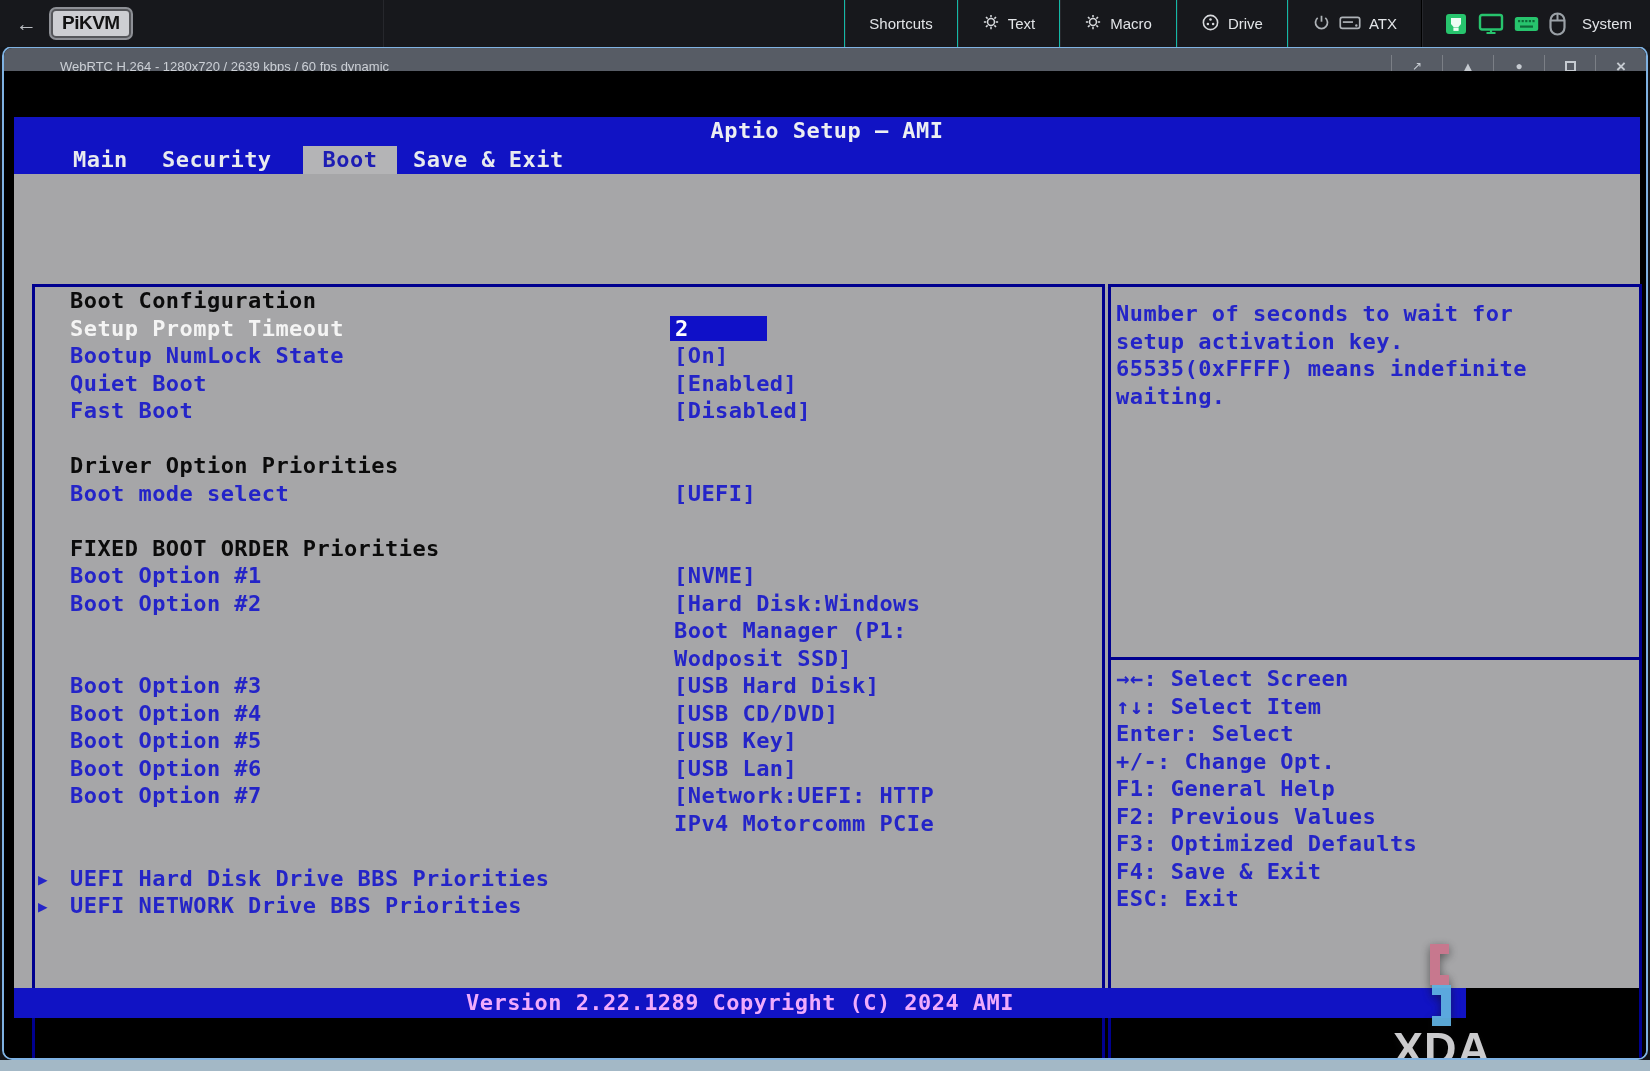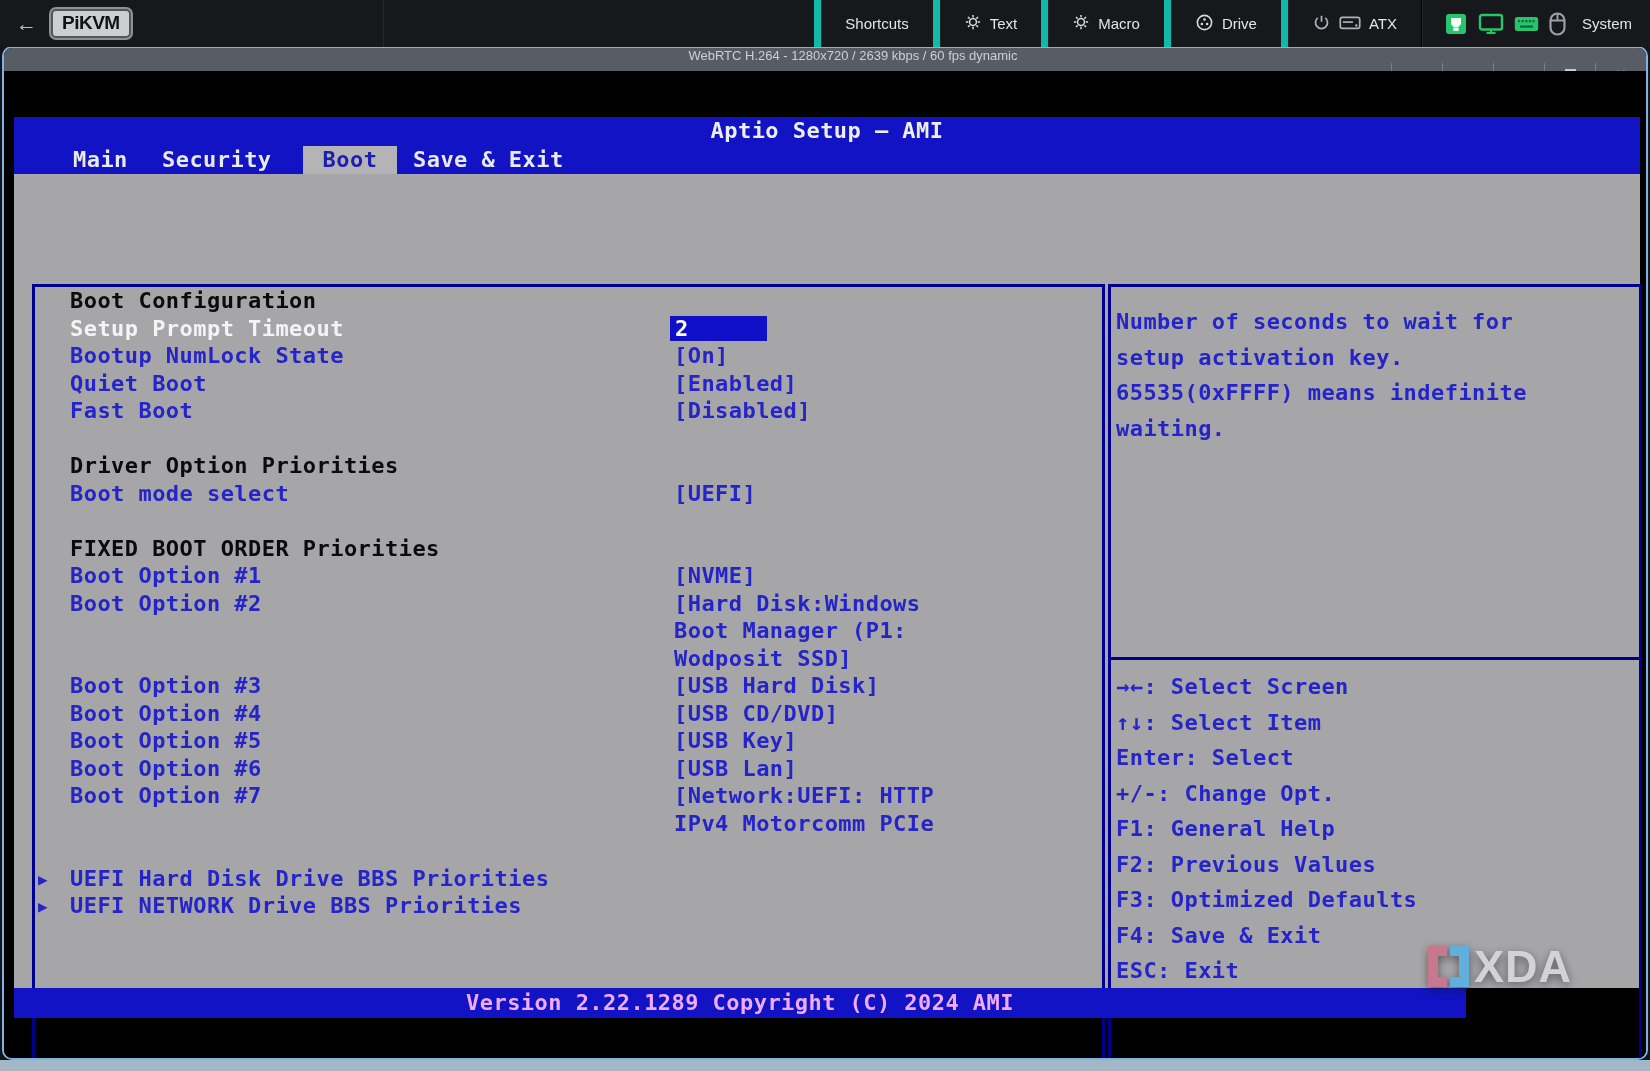--- a/index.html
+++ b/index.html
@@ -11,33 +11,33 @@
             background:#17181c; display:flex; align-items:center; z-index:5; }
   .back-arrow { color:#b9bcc1; font-size:21px; margin-left:16px; cursor:pointer; }
   .logo-badge { margin-left:14px; background:#cdced2; color:#121212;
                 border:2px solid #55565a; box-shadow:0 0 0 2px #8e9096;
                 border-radius:5px; font-weight:bold; font-size:19px;
                 letter-spacing:-0.5px; padding:1px 9px 2px; cursor:pointer;text-align:center; }
   .topbar-sep { position:absolute; left:383px; top:0; width:1px; height:47px; background:#000;
                 border-right:1px solid #26272c; }
   .tb-buttons { margin-left:auto; display:flex; height:47px; align-items:stretch; }
   .tb-btn { display:flex; align-items:center; gap:8px; padding:0 24px;
-            border-left:7px solid #14b8a6; box-shadow:inset 1px 0 0 #26272c;
+            border-left:1px solid #14b8a6; box-shadow:inset 1px 0 0 #26272c;
             color:#e2e4e7; font-size:15px; cursor:pointer; white-space:nowrap; }
   .tb-status { display:flex; align-items:center; gap:11px; padding:0 18px 0 22px;
                border-left:1px solid #000; box-shadow:inset 1px 0 0 #26272c; }
   .tb-status svg { display:block; }
   .sysgrp { gap:10px; }
 
   
   .window { position:absolute; left:2px; top:46px; width:1646px; height:1014px;
             border:2px solid #7fb2e2; border-radius:10px; background:#000;
             overflow:hidden; z-index:4; }
   .titlebar { position:relative; width:100%; height:36px; background:#575c65;
-              display:flex; align-items:center;flex-direction:column; }
+              display:flex; align-items:center; }
   .titlebar-text { color:#ccd0d6; font-size:13px; margin-left:56px; white-space:nowrap; }
   .tb-controls { margin-left:auto; display:flex; height:23px; }
   .tb-ctl { width:51px; height:23px; display:flex; align-items:center; justify-content:center;
             border-left:1px solid rgba(255,255,255,.22); color:#c6cbd1; font-size:12px; cursor:pointer; }
   .tb-ctl .tri { font-size:13px; }
   .tb-ctl .sq { width:11px; height:11px; border:2px solid #c6cbd1; }
   .tb-ctl .xx { font-size:17px; font-weight:bold; line-height:1; }
 
   .video { position:absolute; left:0; top:23px; width:1642px; height:987px; background:#000; overflow:hidden; }
 
@@ -64,30 +64,30 @@
   .brow .lbl { position:absolute; left:35px; }
   .brow .val { position:absolute; left:639px; color:#2424c8; }
   .brow.section .lbl { color:#0b0b0b; }
   .brow.item .lbl, .brow.submenu .lbl { color:#2424c8; }
   .brow.selected .lbl { color:#f4f4f4; }
   .brow .val.boxed { left:635px; top:1px; width:97px; height:25px; line-height:25px;
                      background:#0f10c8; color:#fdfdfd; padding-left:5px; }
   .brow .arrow { position:absolute; left:3px; top:1px; color:#2424c8; font-size:16px; }
 
   .help { position:absolute; left:0; top:0; right:0; padding:13px 8px 0 5px; color:#2424c8; }
-  .help div, .hints div { height:27.5px; line-height:27.5px; white-space:nowrap;margin-top:8px; }
+  .help div, .hints div { height:27.5px; line-height:27.5px; white-space:nowrap; }
   .rdivider { position:absolute; left:0; right:0; top:370px; border-top:3px solid #00008f; }
   .hints { position:absolute; left:5px; top:378px; right:0; color:#2424c8; }
 
   .version-bar { position:absolute; left:10px; top:917px; width:1452px; height:30px;
                  background:#1113c4; color:#f0abfc; text-align:center; line-height:29px; }
 
   
-  .watermark { position:absolute; left:1424px; top:873px; display:flex; align-items:center;
-               opacity:.95; filter:drop-shadow(0 3px 5px rgba(20,20,20,.55)); z-index:3; }
+  .watermark { position:absolute; left:1384px; top:873px; display:flex; align-items:center;
+               opacity:.95; filter:drop-shadow(0 3px 5px rgba(20,20,20,.55)); z-index:3;flex-direction:column; }
   .wm-bl { width:19px; height:41px; border:10px solid #c9768d; border-right:none; }
   .wm-br { width:19px; height:41px; border:10px solid #5fb0e0; border-left:none; margin-left:3px; }
   .wm-text { font-weight:bold; font-size:45px; line-height:1; color:#d6d6d8;
              letter-spacing:1px; margin-left:5px; font-family:"Liberation Sans",sans-serif; }
 
   .bottom-strip { position:absolute; left:0; top:1060px; width:1650px; height:11px; background:#a3b8c6; }
 </style>
 </head>
 <body>
 

